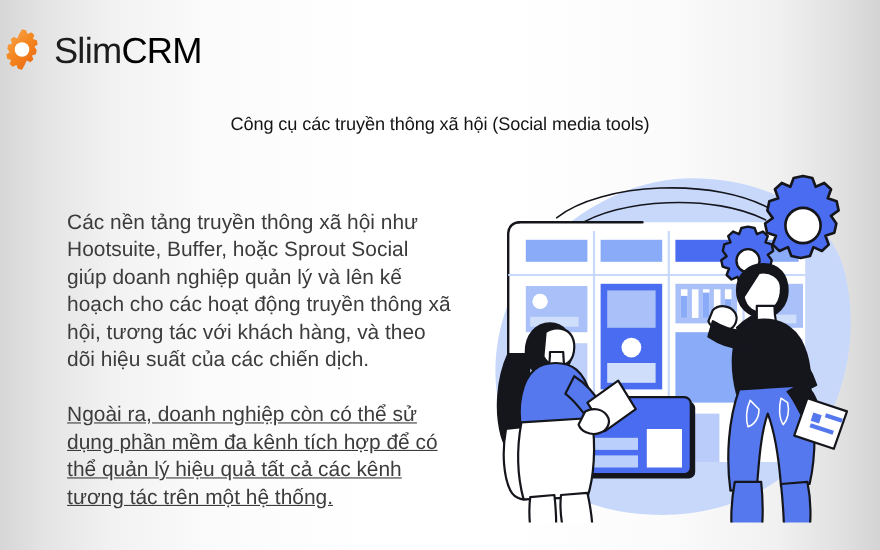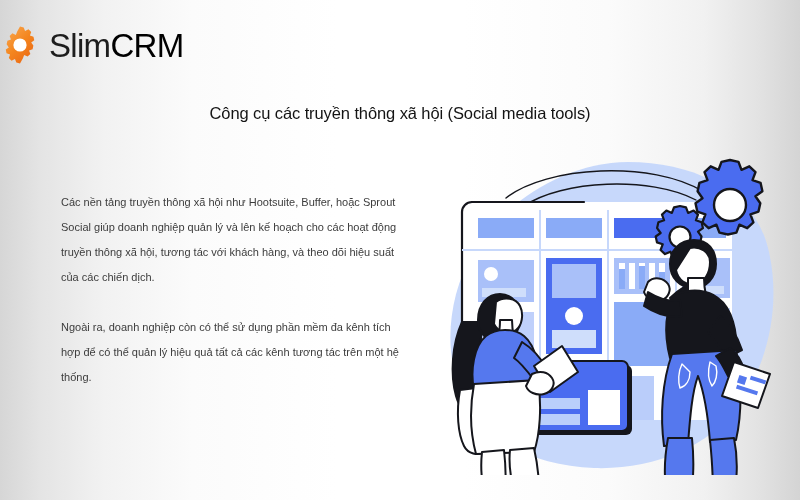--- a/index.html
+++ b/index.html
@@ -85,27 +85,28 @@
   }
 
   
   #body-copy {
     position: absolute;
     left: 61px;
     top: 190px;
     width: 350px;
   }
   .para {
-    font-size: 11px;
+    font-size: 19px;
     line-height: 25px;
     color: #3c3c3c;
     margin: 0;
   }
   .para + .para {
     margin-top: 25px;
+    text-decoration: underline;
   }
 
   
   #illustration {
     position: absolute;
     left: 438px;
     top: 150px;
     width: 348px;
     height: 325px;
   }

